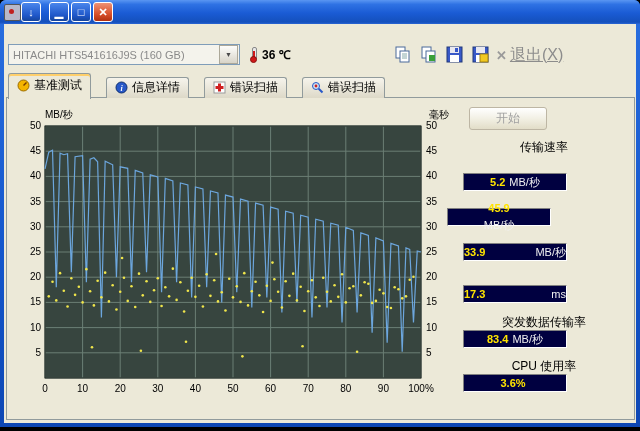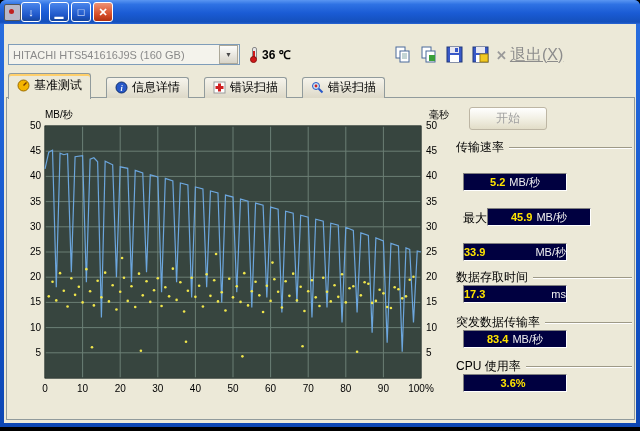--- a/index.html
+++ b/index.html
@@ -43,21 +43,21 @@
 
   .page{position:absolute;left:2px;top:73px;width:627px;height:321px;border:1px solid #919B9C;background:#ECE9D8;z-index:1;}
 
   
   #chart-svg{position:absolute;left:4px;top:8px;}
   #chart-svg text{font-family:"Liberation Sans",sans-serif;font-size:10px;fill:#000;}
 
   
   .start-btn{position:absolute;left:462px;top:9px;width:78px;height:23px;border:1px solid #bdb6a4;border-radius:3px;
      background:linear-gradient(180deg,#ffffff,#f2f0e4 50%,#e2ddc8);font-size:12px;color:#a0a0a0;cursor:default;}
-  .ghead{position:absolute;display:flex;align-items:center;width:176px;font-size:12px;color:#000;}
+  .ghead{position:absolute;display:flex;align-items:center;width:176px;font-size:12px;color:#000;flex-direction:column;}
   .ghead .gtext{white-space:nowrap;}
   .gline{flex:1;height:0;border-top:1px solid #9e9a87;border-bottom:1px solid #fff;margin-left:5px;}
   .row-label{position:absolute;font-size:12px;color:#000;margin-top:16px;}
   .vbox{position:absolute;width:102px;height:16px;background:#000040;border:1px solid;border-color:#808080 #fff #fff #808080;
      display:flex;align-items:center;justify-content:center;gap:4px;font-size:11px;font-weight:bold;}
   .vbox .num{color:#ffe400;}
   .vbox .unit{color:#f0f0f0;font-weight:normal;}
 
   
   .icon-svg{display:block;}
@@ -349,35 +349,31 @@
           <span class="gline"></span>
       </div>
 
       <div class="row-label" style="left:456px;top:61px;">最小值</div>
       <div class="vbox" style="left:456px;top:75px;">
         <span class="num">5.2</span>
           <span class="unit">MB/秒</span>
       </div>
 
       <div class="row-label" style="left:456px;top:96px;">最大值</div>
-      <div class="vbox" style="left:480px;top:110px;">
+      <div class="vbox" style="left:440px;top:110px;flex-direction:column;">
         <span class="num">45.9</span>
           <span class="unit">MB/秒</span>
       </div>
 
       <div class="row-label" style="left:456px;top:131px;">平均值</div>
       <div class="vbox" style="left:456px;top:145px;justify-content:space-between;">
         <span class="num">33.9</span>
           <span class="unit">MB/秒</span>
       </div>
 
-      <div class="ghead" style="left:449px;top:171px;">
-        <span class="gtext">数据存取时间</span>
-          <span class="gline"></span>
-      </div>
       <div class="vbox" style="left:456px;top:187px;justify-content:space-between;">
         <span class="num">17.3</span>
           <span class="unit">ms</span>
       </div>
 
       <div class="ghead" style="left:449px;top:216px;">
         <span class="gtext">突发数据传输率</span>
           <span class="gline"></span>
       </div>
       <div class="vbox" style="left:456px;top:232px;">

